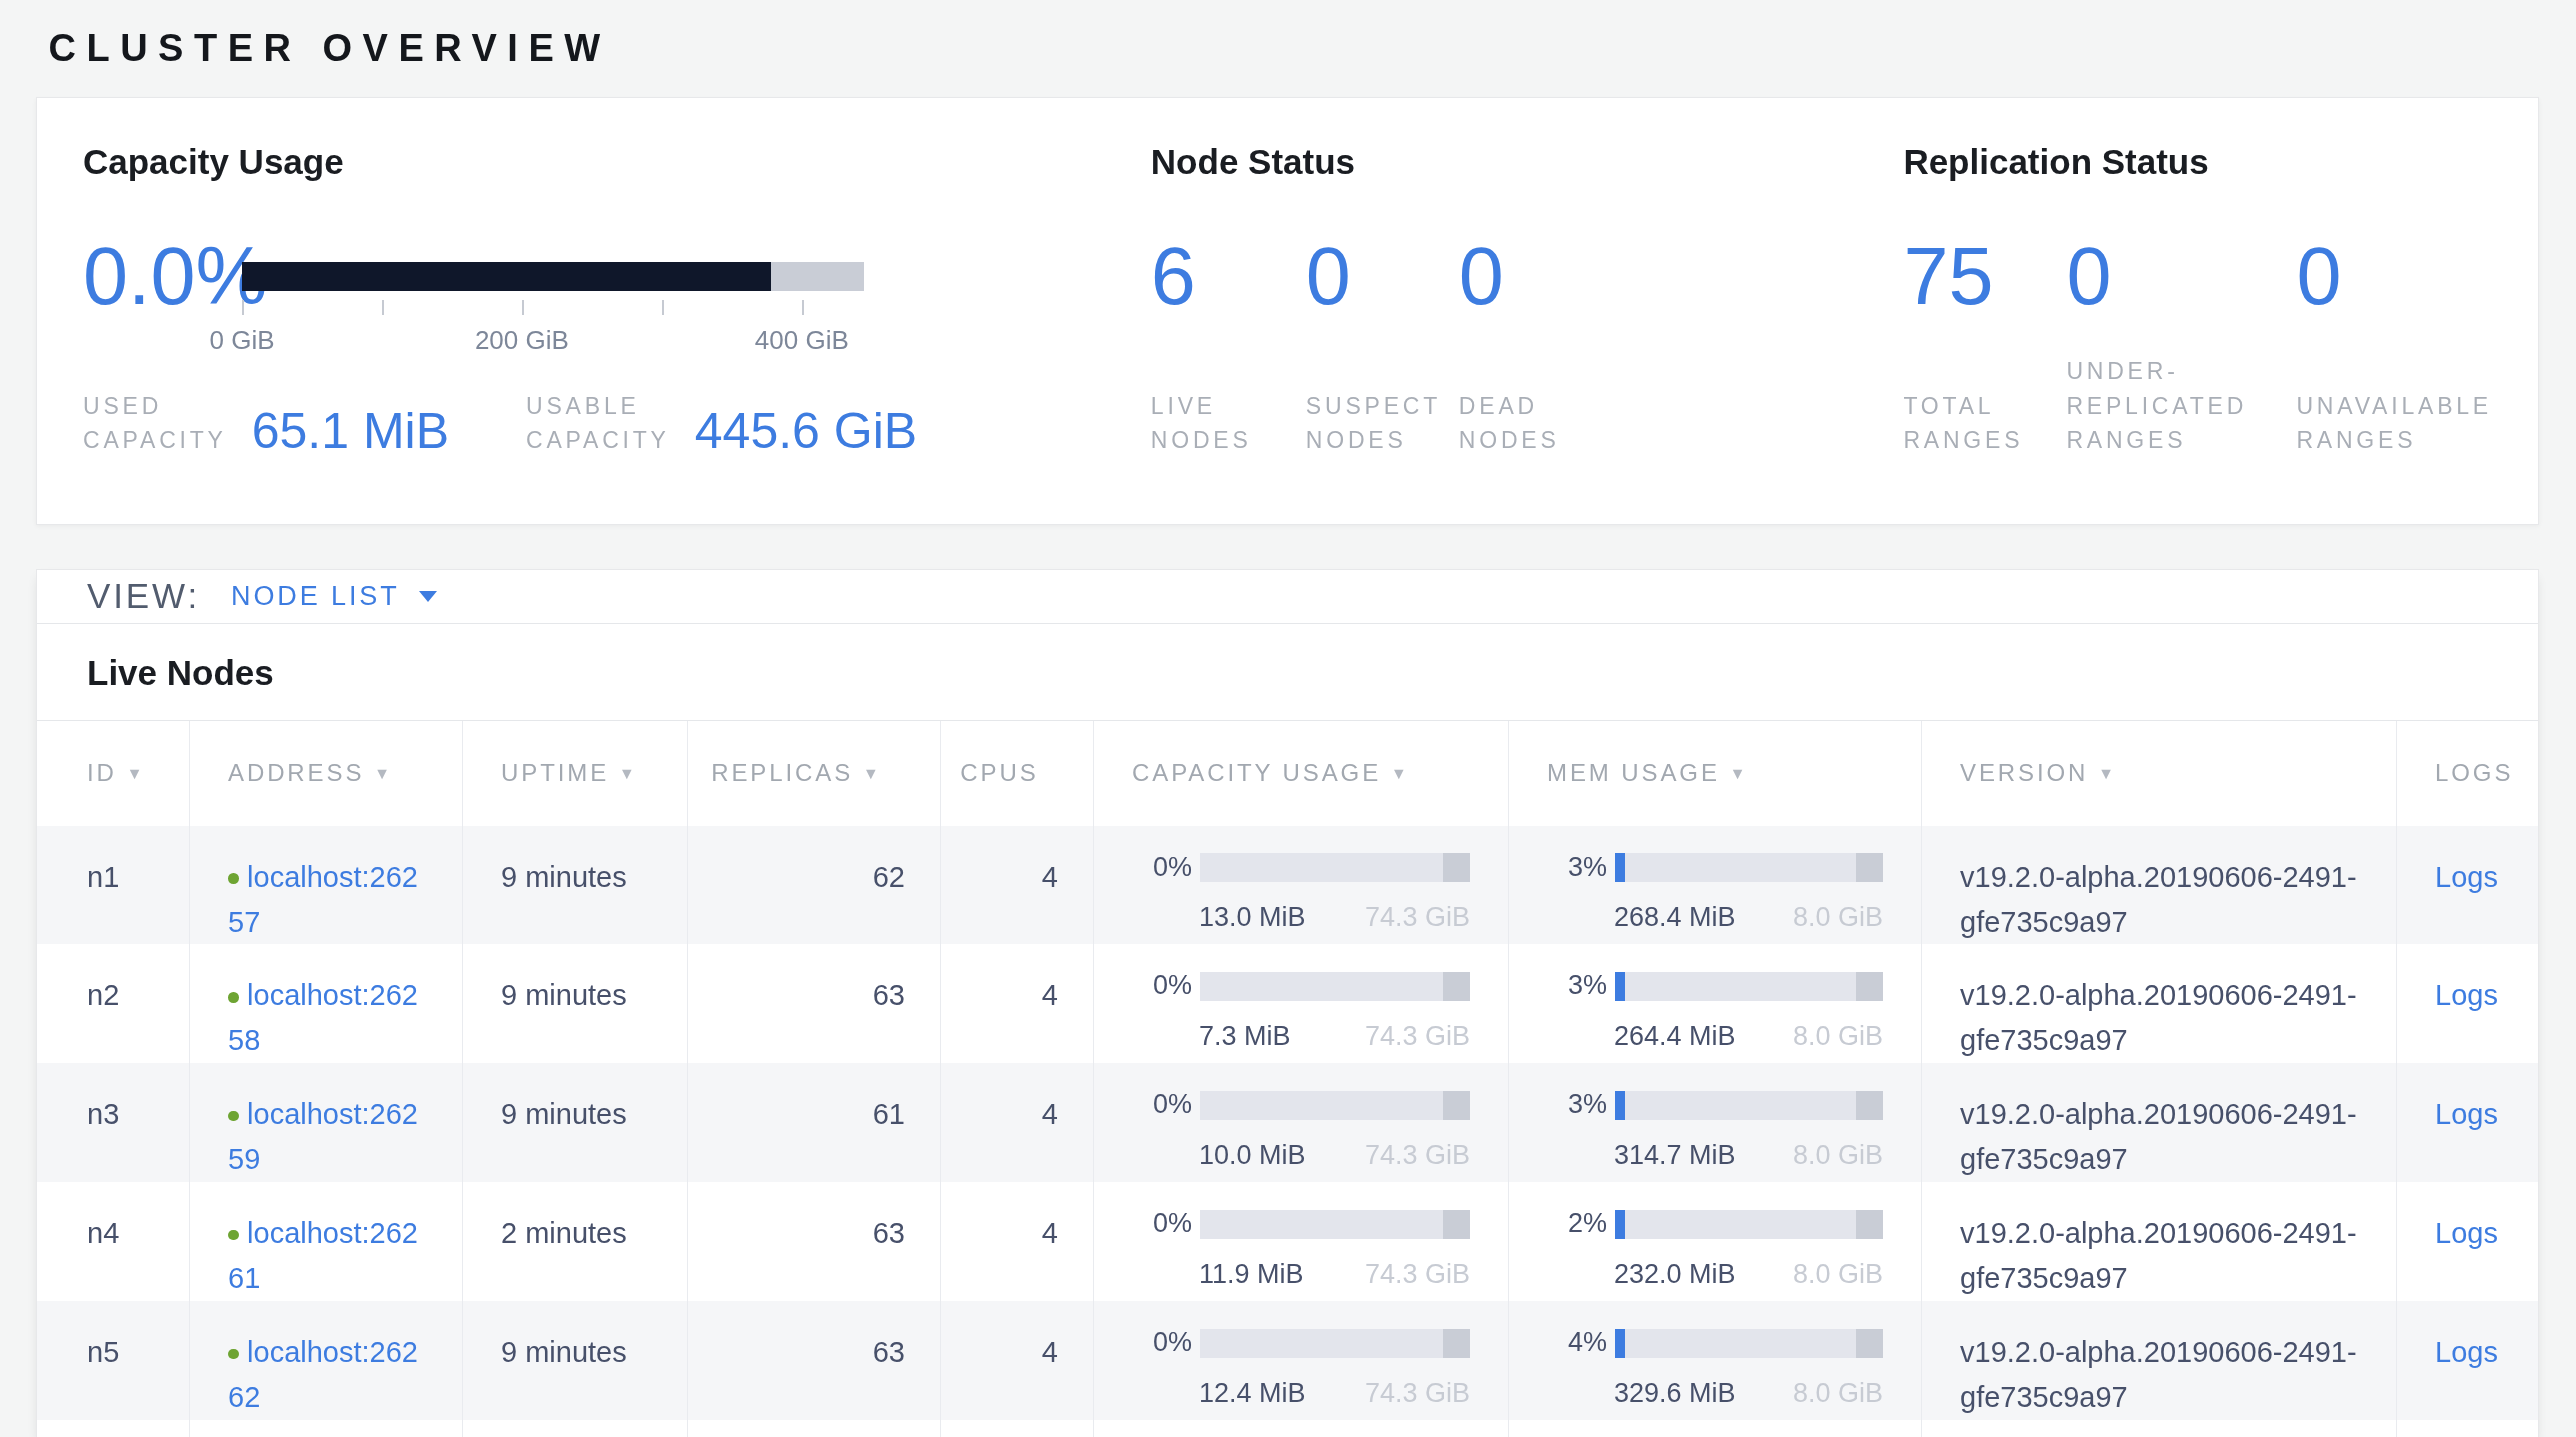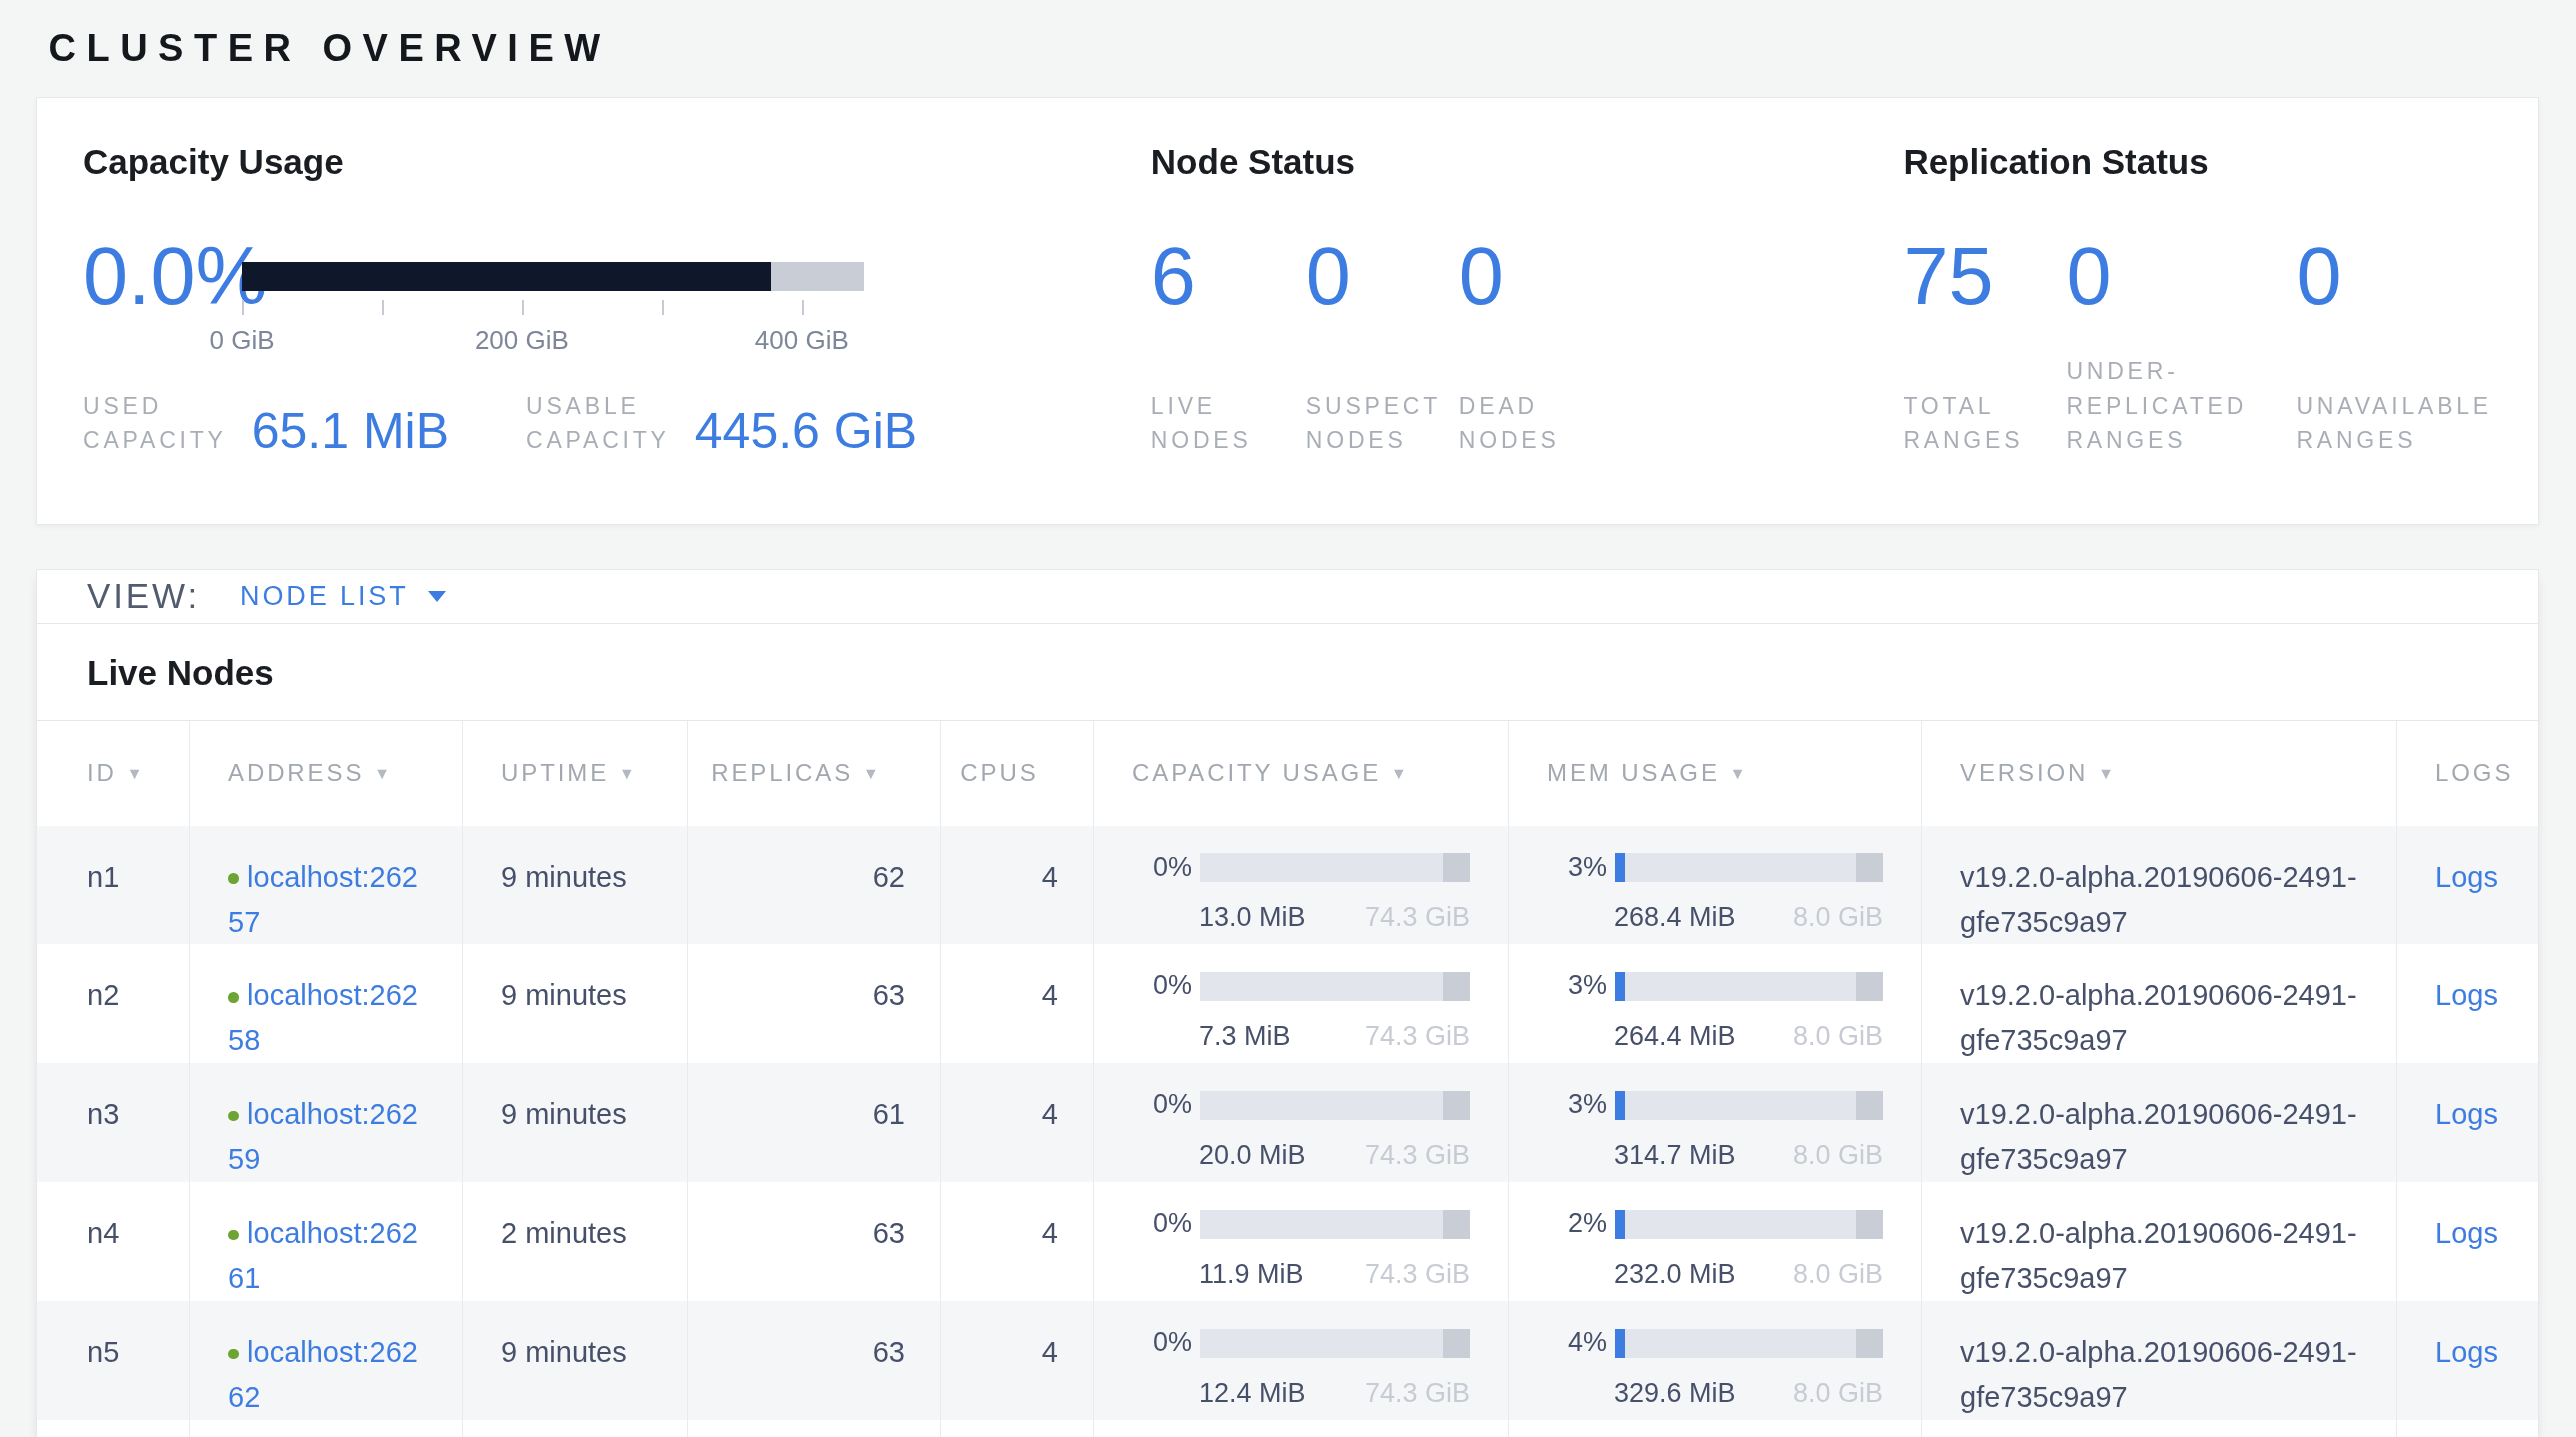--- a/index.html
+++ b/index.html
@@ -58,21 +58,21 @@
   .panel {
     margin-top: 44px; width: 2503px; background: #fff;
     border: 1px solid #e7e8ea; border-bottom: none;
     box-shadow: 0 5.8px 11.5px -2.9px rgba(0,0,0,0.14);
   }
   .view-bar {
     height: 54px; display: flex; align-items: center;
     padding-left: 50px; border-bottom: 1px solid #e5e7ea;
   }
   .view-label { font-size: 35px; letter-spacing: 2.9px; color: #525c6e; }
-  .view-select { display: flex; align-items: center; margin-left: 40px; cursor: pointer; }
+  .view-select { display: flex; align-items: center; margin-left: 31px; cursor: pointer; }
   .view-select .sel { font-size: 27px; letter-spacing: 2.9px; color: #3d7ce0; }
   .caret {
     width: 0; height: 0; margin-left: 19px;
     border-left: 9.6px solid transparent; border-right: 9.6px solid transparent;
     border-top: 11.5px solid #3d7ce0;
   }
   h2.table-title { font-size: 35px; font-weight: 700; color: #1a1d22; margin: 29px 0 0 50px; }
 
   .grid { display: grid; grid-template-columns: 153px 273px 225px 253px 153px 415px 413px 475px minmax(0,1fr); }
   .cell { border-right: 1px solid #e9ebef; min-width: 0; }
@@ -339,21 +339,21 @@
           <div class="cell td num">4</div>
           <div class="cell td meter">
             <div class="meter-row">
               <span class="meter-pct">0%</span>
               <div class="track">
                 <div class="fill" style="width: 0px;"></div>
                 <div class="reserved"></div>
               </div>
             </div>
             <div class="caption">
-              <span class="used">20.0 MiB</span>
+              <span class="used">10.0 MiB</span>
               <span class="total">74.3 GiB</span>
             </div>
           </div>
           <div class="cell td meter">
             <div class="meter-row">
               <span class="meter-pct">3%</span>
               <div class="track">
                 <div class="fill" style="width: max(3%, 10.5px);"></div>
                 <div class="reserved"></div>
               </div>

